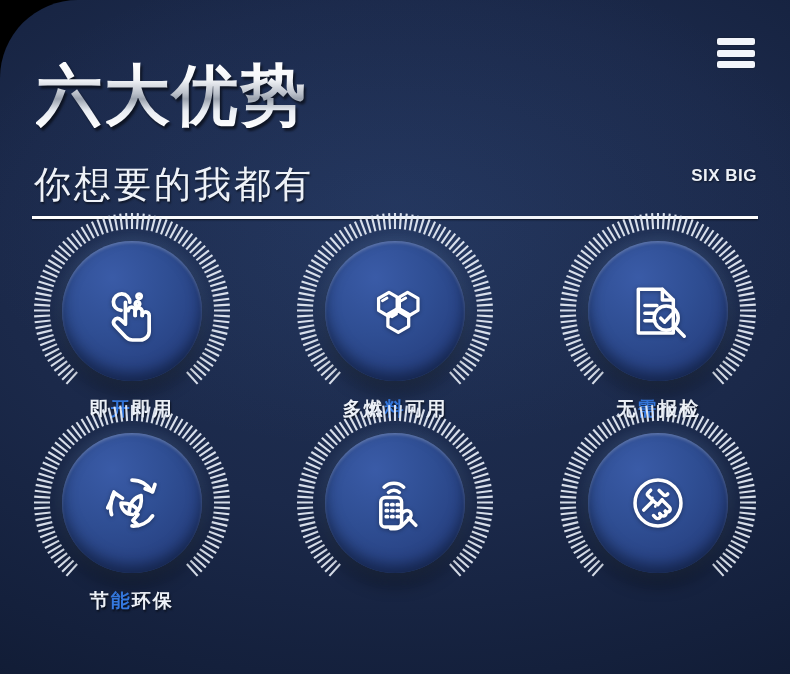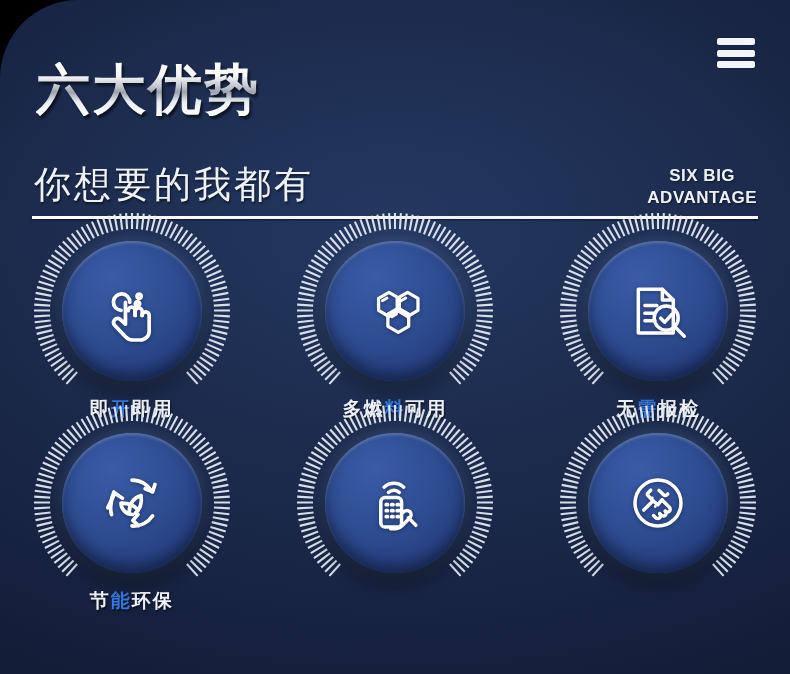--- a/index.html
+++ b/index.html
@@ -27,21 +27,21 @@
     display:flex;flex-direction:column;justify-content:space-between;
     cursor:pointer;z-index:6;
   }
   .menu-btn i{
     display:block;height:7px;width:100%;background:#f2f5fb;border-radius:2px;
     box-shadow:0 0 2px rgba(0,0,0,.45);
   }
 
   .title{
     position:absolute;left:36px;top:62px;z-index:5;
-    font-size:54px;font-weight:bold;letter-spacing:2px;
+    font-size:66px;font-weight:bold;letter-spacing:2px;
     line-height:1;
     background:linear-gradient(180deg,#ffffff 0%,#f4f6f9 26%,#b9bfc9 48%,#9aa2ae 56%,#e9edf3 74%,#ffffff 100%);
     -webkit-background-clip:text;background-clip:text;
     color:transparent;-webkit-text-fill-color:transparent;
     filter:drop-shadow(2px 3px 1px rgba(0,0,0,.55));
   }
   .subtitle{
     position:absolute;left:34px;top:160px;z-index:5;
     font-size:37px;color:#eef2f8;letter-spacing:3px;
     text-shadow:1px 2px 2px rgba(0,0,0,.5);
@@ -106,21 +106,20 @@
     <i></i>
     <i></i>
     <i></i>
   </div>
 
   <div class="title">六大优势</div>
   <div class="subtitle">你想要的我都有</div>
 
   <div class="eyebrow">
     <div>SIX BIG</div>
-    <div>ADVANTAGE</div>
   </div>
 
   <div class="rule"></div>
 
   <div class="grid" id="grid">
       <div class="cell">
     <div class="dial">
       <div class="ticks"><svg viewBox="0 0 202 202" width="202" height="202">
     <g stroke="#e8eef8" stroke-width="2.1" stroke-linecap="butt" opacity=".92">
                 <line x1="46.13" y1="161.94" x2="35.43" y2="173.83"></line>

